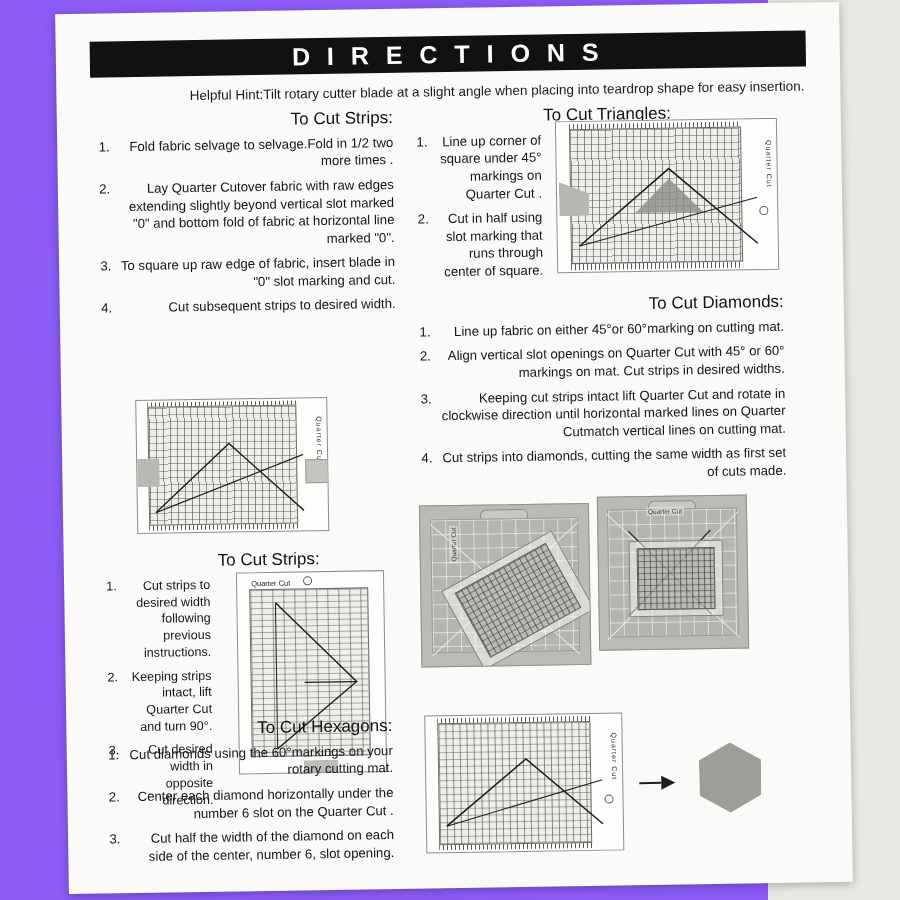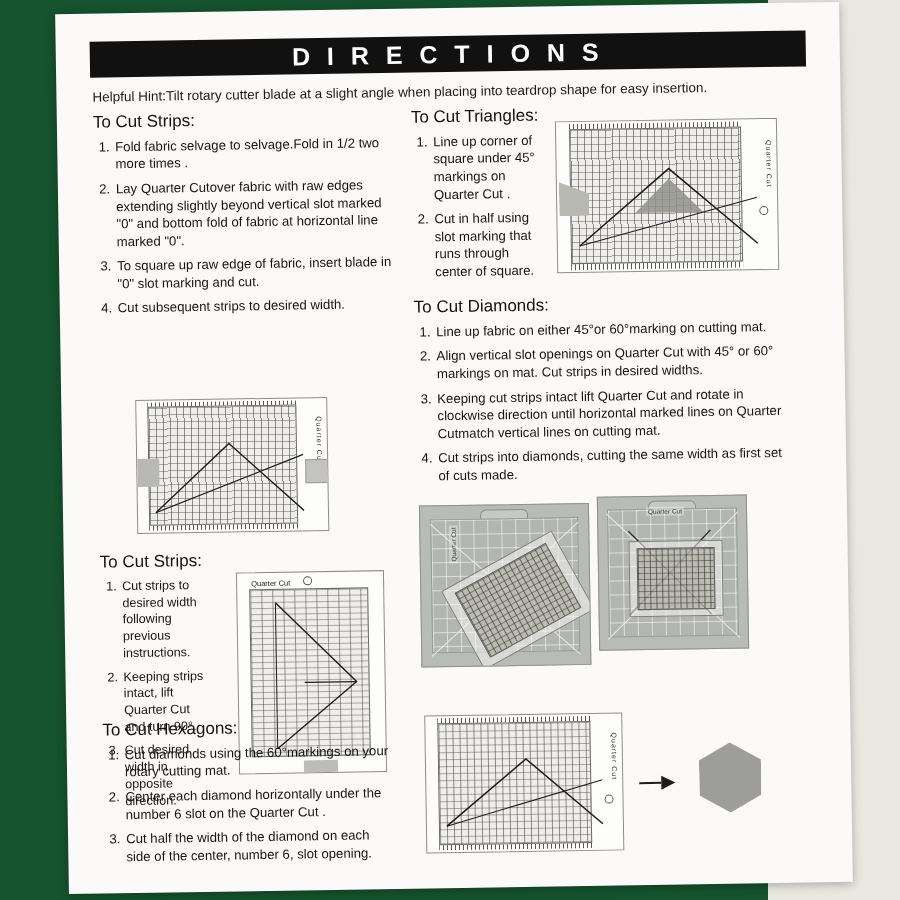--- a/index.html
+++ b/index.html
@@ -8,21 +8,22 @@
     width: 900px;
     height: 900px;
     background: #e9e7e2;
     font-family: "Liberation Sans", sans-serif;
     overflow: hidden;
   }
   #page {
     position: absolute;
     left: 0; top: 0;
     width: 768px; height: 900px;
-    background: #14532d;
+    background: #8b5cf6;
+    text-align: right;
   }
   
   .sheet {
     position: absolute;
     left: 62px;
     top: 8px;
     width: 784px;
     height: 880px;
     background: #fbfaf8;
     box-shadow: 0 2px 10px rgba(0,0,0,0.28);

